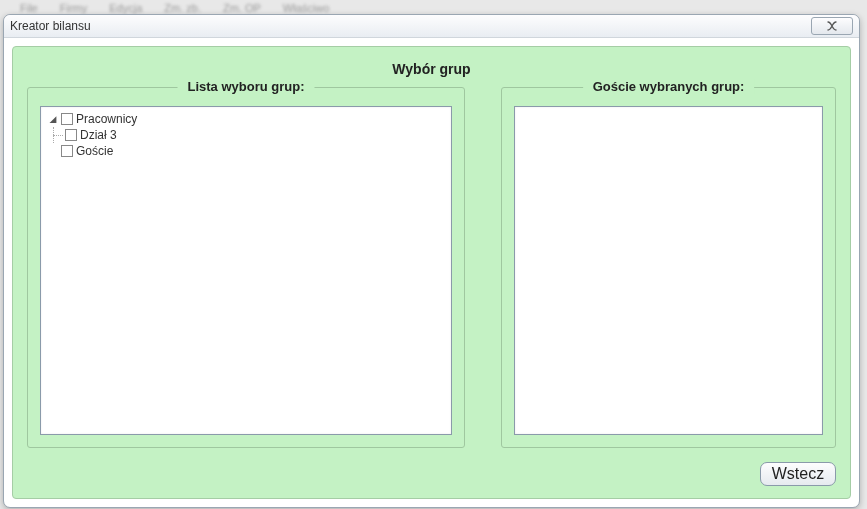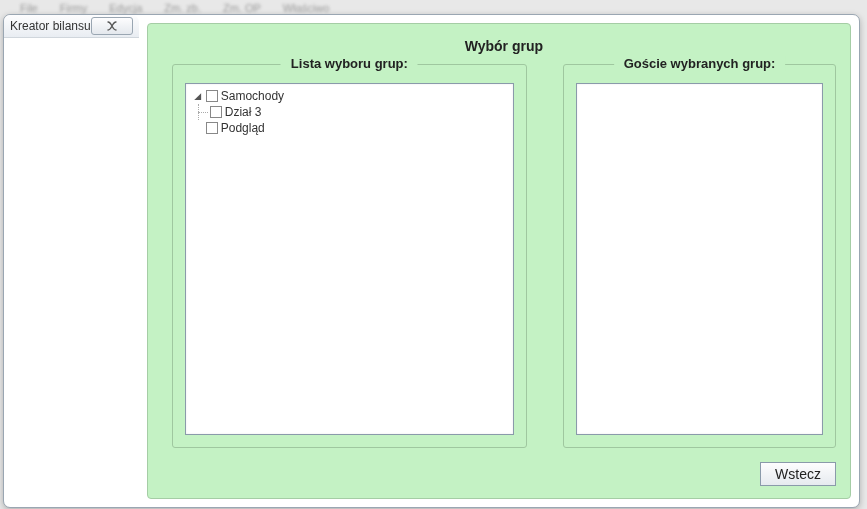--- a/index.html
+++ b/index.html
@@ -29,21 +29,21 @@
     position: absolute;
     top: 14px;
     left: 3px;
     width: 855px;
     height: 492px;
     background: #fff;
     border: 1px solid #9aa6b2;
     border-radius: 7px;
     box-shadow: 0 2px 6px rgba(0,0,0,0.25);
     display: flex;
-    flex-direction: row;
+    flex-direction: column;
   }
 
   .titlebar {
     height: 22px;
     display: flex;
     align-items: center;
     padding: 0 6px;
     border-bottom: 1px solid #d0d6dc;
     border-radius: 7px 7px 0 0;
     background: linear-gradient(#fdfdfe, #e9edf2);
@@ -70,21 +70,21 @@
     flex: 1;
     padding: 8px;
     display: flex;
   }
 
   .green-panel {
     flex: 1;
     background: #c4f2c4;
     border: 1px solid #a5cda5;
     border-radius: 4px;
-    padding: 10px 14px 12px 24px;
+    padding: 10px 14px 12px 14px;
     display: flex;
     flex-direction: column;
   }
 
   .heading {
     text-align: center;
     font-weight: bold;
     font-size: 14px;
     color: #222;
     margin: 4px 0 10px 0;
@@ -175,23 +175,23 @@
   .button-row {
     display: flex;
     justify-content: flex-end;
     gap: 10px;
     padding-top: 14px;
   }
   .btn {
     width: 74px;
     height: 22px;
     border: 1px solid #8a9aaa;
-    border-radius: 0;
+    border-radius: 7px;
     background: linear-gradient(#fdfdfe, #e6eaef);
-    font-size: 14px;
+    font-size: 16px;
     color: #222;
     cursor: pointer;
     display: inline-flex;
     align-items:center;
     justify-content:center;
   }
   .btn-default {
     border: 1px solid #3c7fb1;
     box-shadow: 0 0 0 1px #8cc6ef inset;
   }
@@ -224,30 +224,30 @@
 
       <div class="groupbox-row">
 
         <div class="groupbox">
           <div class="gb-title">Lista wyboru grup:</div>
           <div class="listbox">
             <div class="tree">
               <div class="tree-item">
                 <span class="tree-toggle">◢</span>
                 <span class="tree-chk"></span>
-                <span class="tree-label">Samochody</span>
+                <span class="tree-label">Pracownicy</span>
               </div>
               <div class="tree-item child-line">
                 <span class="tree-chk"></span>
                 <span class="tree-label">Dział 3</span>
               </div>
               <div class="tree-item">
                 <span class="tree-toggle" style="visibility:hidden">◢</span>
                 <span class="tree-chk"></span>
-                <span class="tree-label">Podgląd</span>
+                <span class="tree-label">Goście</span>
               </div>
             </div>
           </div>
         </div>
 
         <div class="groupbox" style="flex:0.75">
           <div class="gb-title">Goście wybranych grup:</div>
           <div class="listbox"></div>
         </div>
 

